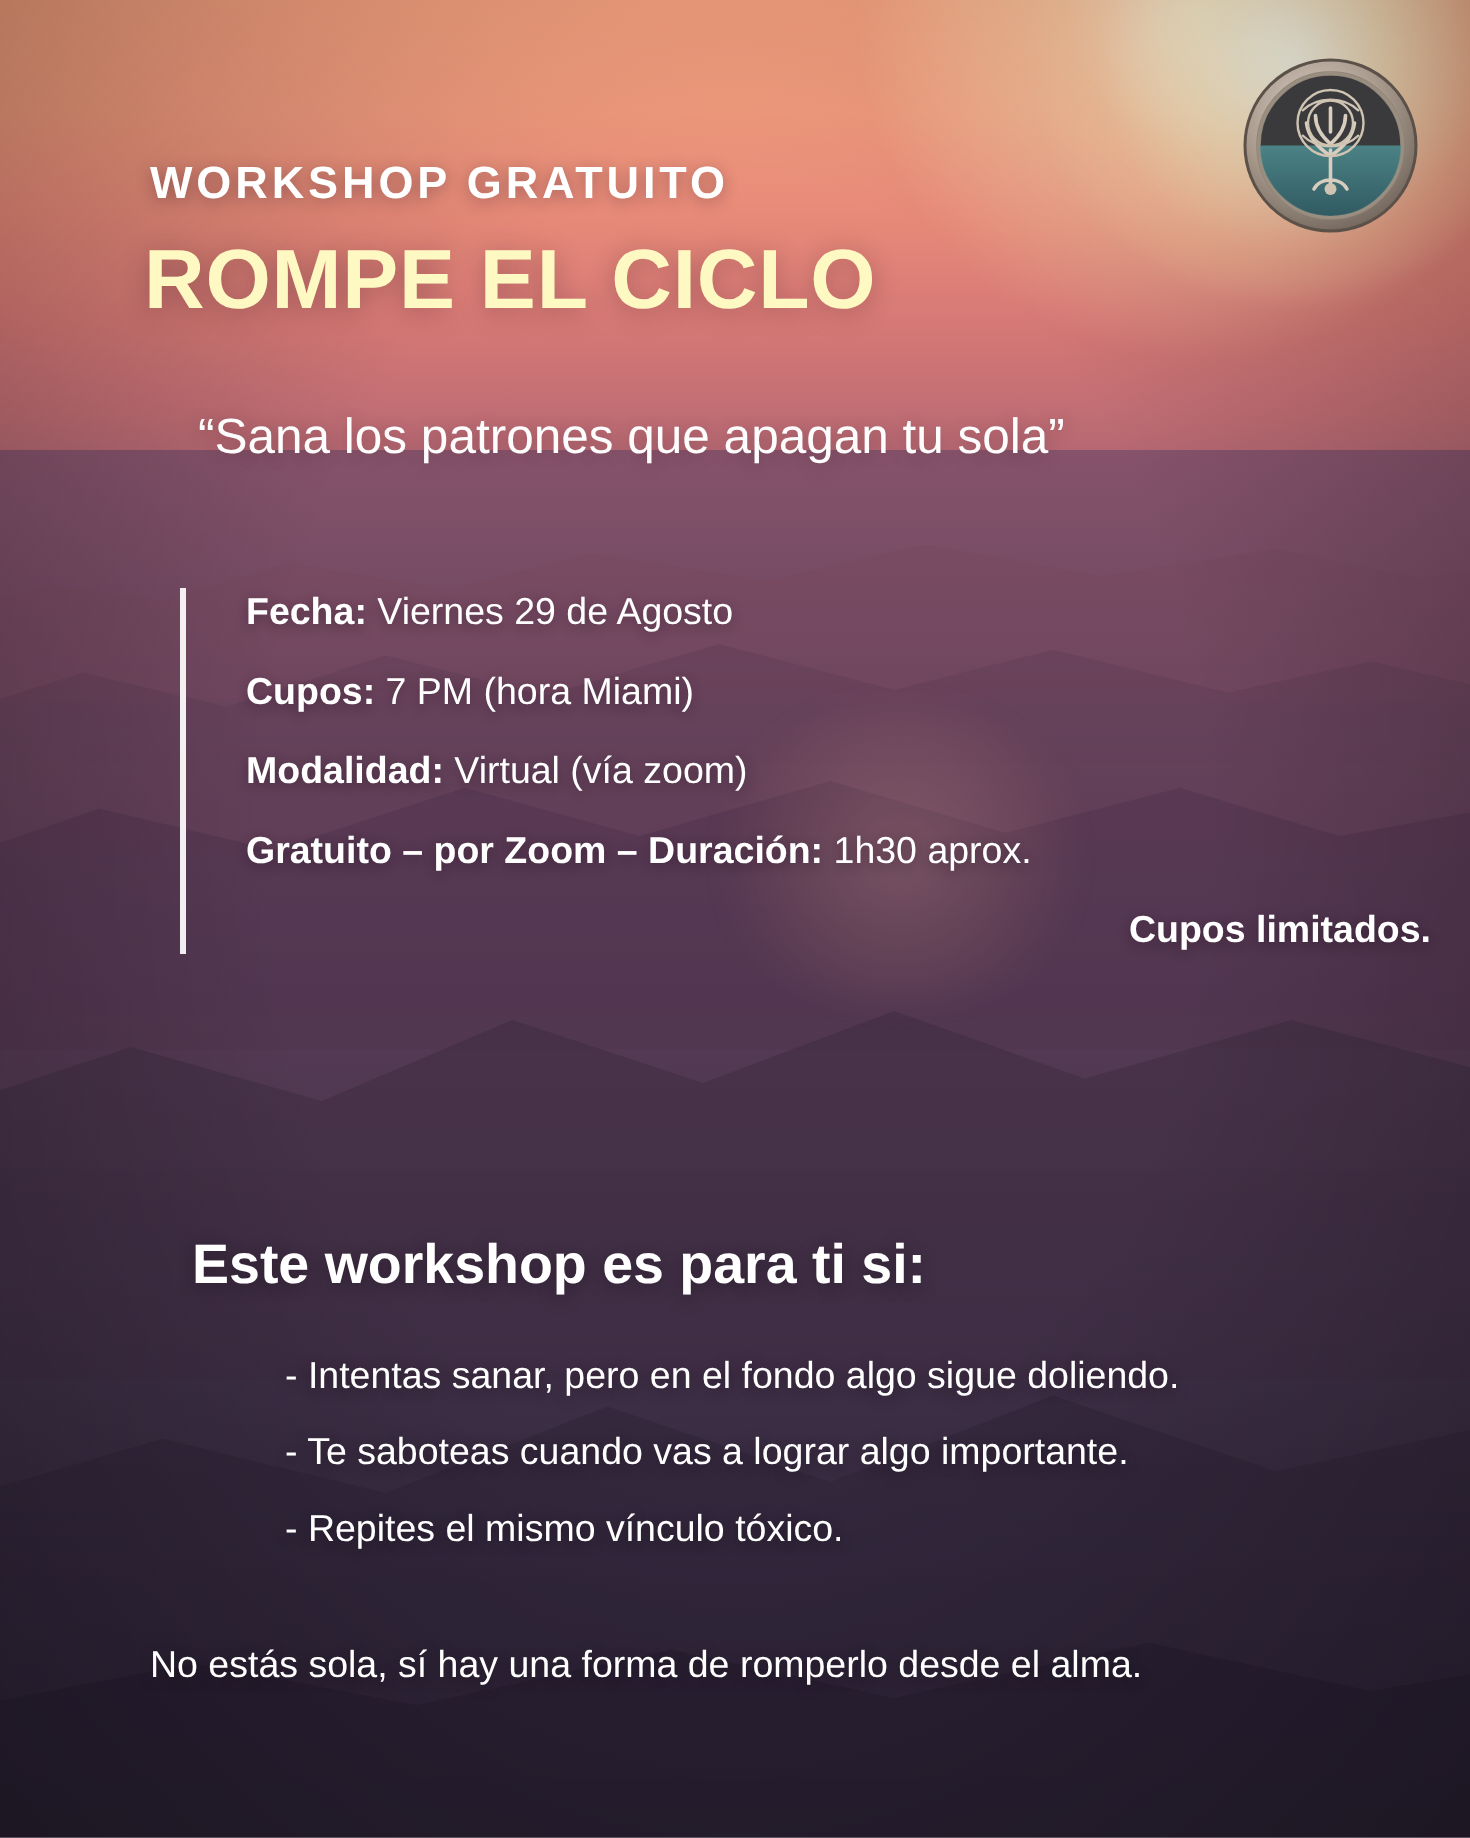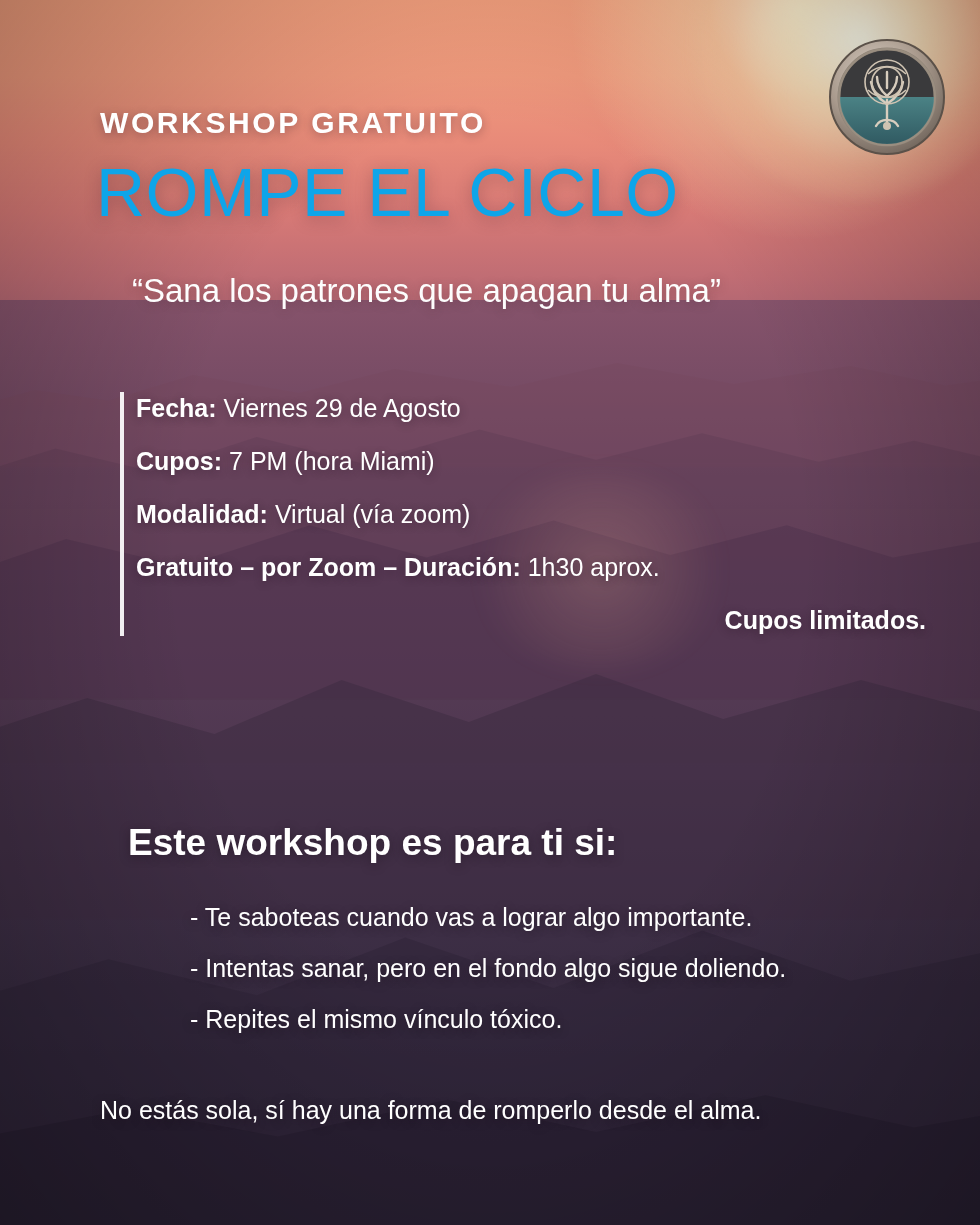--- a/index.html
+++ b/index.html
@@ -156,45 +156,45 @@
     font-weight: bold;
     letter-spacing: 2.6px;
     color: #ffffff;
     text-shadow: 0 2px 10px rgba(80,40,50,0.45);
   }
 
   .headline {
     position: absolute;
     left: 96px;
     top: 158px;
-    font-size: 68px;
+    font-size: 56px;
     line-height: 1;
-    font-weight: normal;
+    font-weight: bold;
     letter-spacing: 0.5px;
-    color: #0ea5e9;
+    color: #fef9c3;
     text-shadow: 0 3px 16px rgba(90,45,55,0.40);
   }
 
   .subhead {
     position: absolute;
     left: 132px;
     top: 272px;
     font-size: 33px;
     font-weight: 500;
     color: #fdfdfd;
     text-shadow: 0 2px 10px rgba(80,40,50,0.35);
   }
 
   
   .details {
     position: absolute;
     left: 120px;
     top: 392px;
     width: 790px;
-    padding-left: 12px;
+    padding-left: 40px;
     border-left: 4px solid rgba(255,255,255,0.92);
   }
   .details .row {
     font-size: 25px;
     line-height: 1.28;
     color: #ffffff;
     margin-bottom: 21px;
     text-shadow: 0 2px 8px rgba(40,20,35,0.45);
   }
   .details .row:last-child {
@@ -293,21 +293,21 @@
         <path d="M40 52 C50 62 68 62 78 52"></path>
       </g>
       <circle cx="59" cy="88" r="4" fill="#cfc3b2"></circle>
     </svg>
   </div>
 
   <div class="content">
 
     <div class="eyebrow">WORKSHOP GRATUITO</div>
     <div class="headline">ROMPE EL CICLO</div>
-    <div class="subhead">“Sana los patrones que apagan tu alma”</div>
+    <div class="subhead">“Sana los patrones que apagan tu sola”</div>
 
     <div class="details">
       <div class="row">
         <b>Fecha:</b><span> Viernes 29 de Agosto</span>
       </div>
       <div class="row">
         <b>Cupos:</b><span> 7 PM (hora Miami)</span>
       </div>
       <div class="row">
         <b>Modalidad:</b><span> Virtual (vía zoom)</span>
@@ -316,20 +316,20 @@
         <b>Gratuito – por Zoom – Duración:</b><span> 1h30 aprox.</span>
       </div>
       <div class="row">
         <b>Cupos limitados.</b><span></span>
       </div>
     </div>
 
     <div class="section-title">Este workshop es para ti si:</div>
 
     <ul class="bullets">
+      <li>- Intentas sanar, pero en el fondo algo sigue doliendo.</li>
       <li>- Te saboteas cuando vas a lograr algo importante.</li>
-      <li>- Intentas sanar, pero en el fondo algo sigue doliendo.</li>
       <li>- Repites el mismo vínculo tóxico.</li>
     </ul>
 
     <div class="closing">No estás sola, sí hay una forma de romperlo desde el alma.</div>
   </div>
 </div>
 
 </body></html>

